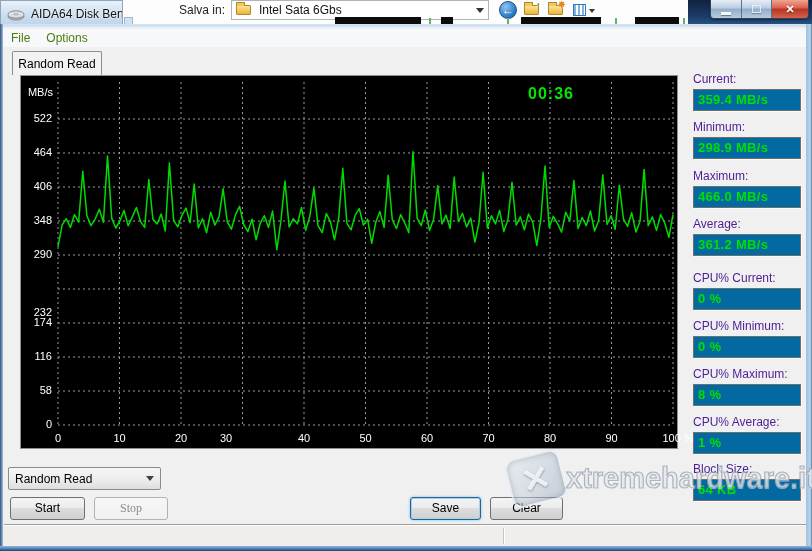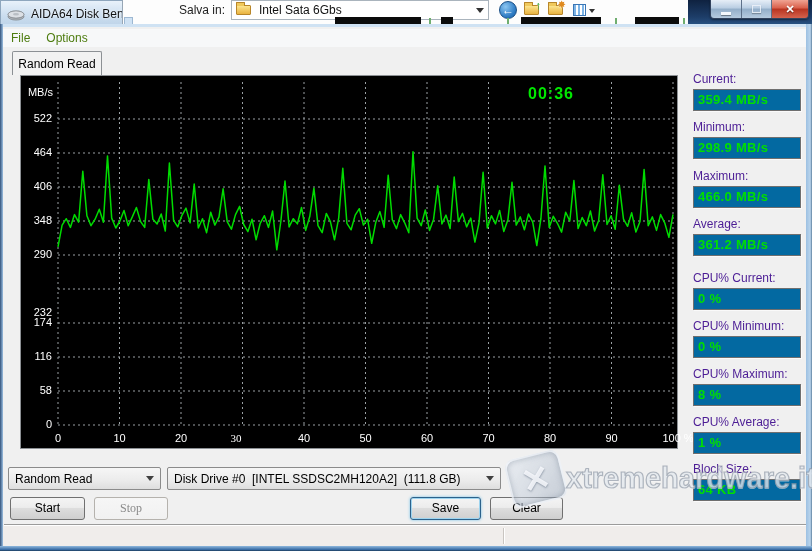--- a/index.html
+++ b/index.html
@@ -248,21 +248,21 @@
       <div class="ytick" style="top: 138px;">348</div>
       <div class="ytick" style="top: 172px;">290</div>
       <div class="ytick" style="top: 206px; margin-top: 24px;">232</div>
       <div class="ytick" style="top: 240px;">174</div>
       <div class="ytick" style="top: 274px;">116</div>
       <div class="ytick" style="top: 308px;">58</div>
       <div class="ytick" style="top: 342px;">0</div>
       <div class="xtick" style="left: 19px; width: 36px;">0</div>
       <div class="xtick" style="left: 80.5px; width: 36px;">10</div>
       <div class="xtick" style="left: 142px; width: 36px;">20</div>
-      <div class="xtick" style="left: 197px; width: 36px; font-family: Liberation Serif, serif;">30</div>
+      <div class="xtick" style="left: 187px; width: 36px;">30</div>
       <div class="xtick" style="left: 265px; width: 36px;">40</div>
       <div class="xtick" style="left: 326.5px; width: 36px;">50</div>
       <div class="xtick" style="left: 388px; width: 36px;">60</div>
       <div class="xtick" style="left: 449.5px; width: 36px;">70</div>
       <div class="xtick" style="left: 511px; width: 36px;">80</div>
       <div class="xtick" style="left: 572.5px; width: 36px;">90</div>
       <div class="xtick" style="left: 634px; width: 46px;">100 %</div>
     </div>
 
   <div class="stat-group sg1">
@@ -299,24 +299,20 @@
   </div>
   <div class="stat-group sg9">
     <div class="stat-label">Block Size:</div>
     <div class="stat-box">64 KB</div>
   </div>
 
   <div class="combo combo-test">
     <span class="val">Random Read</span>
     <span class="caret"></span>
   </div>
-  <div class="combo combo-disk">
-    <span class="val">Disk Drive #0  [INTEL SSDSC2MH120A2]  (111.8 GB)</span>
-    <span class="caret"></span>
-  </div>
 
   <button class="btn btn-start">Start</button>
   <button class="btn btn-stop">Stop</button>
   <button class="btn btn-save">Save</button>
   <button class="btn btn-clear">Clear</button>
 
   <div class="groove"></div>
   <div class="statusbar">
     <span class="status-div"></span>
   </div>

